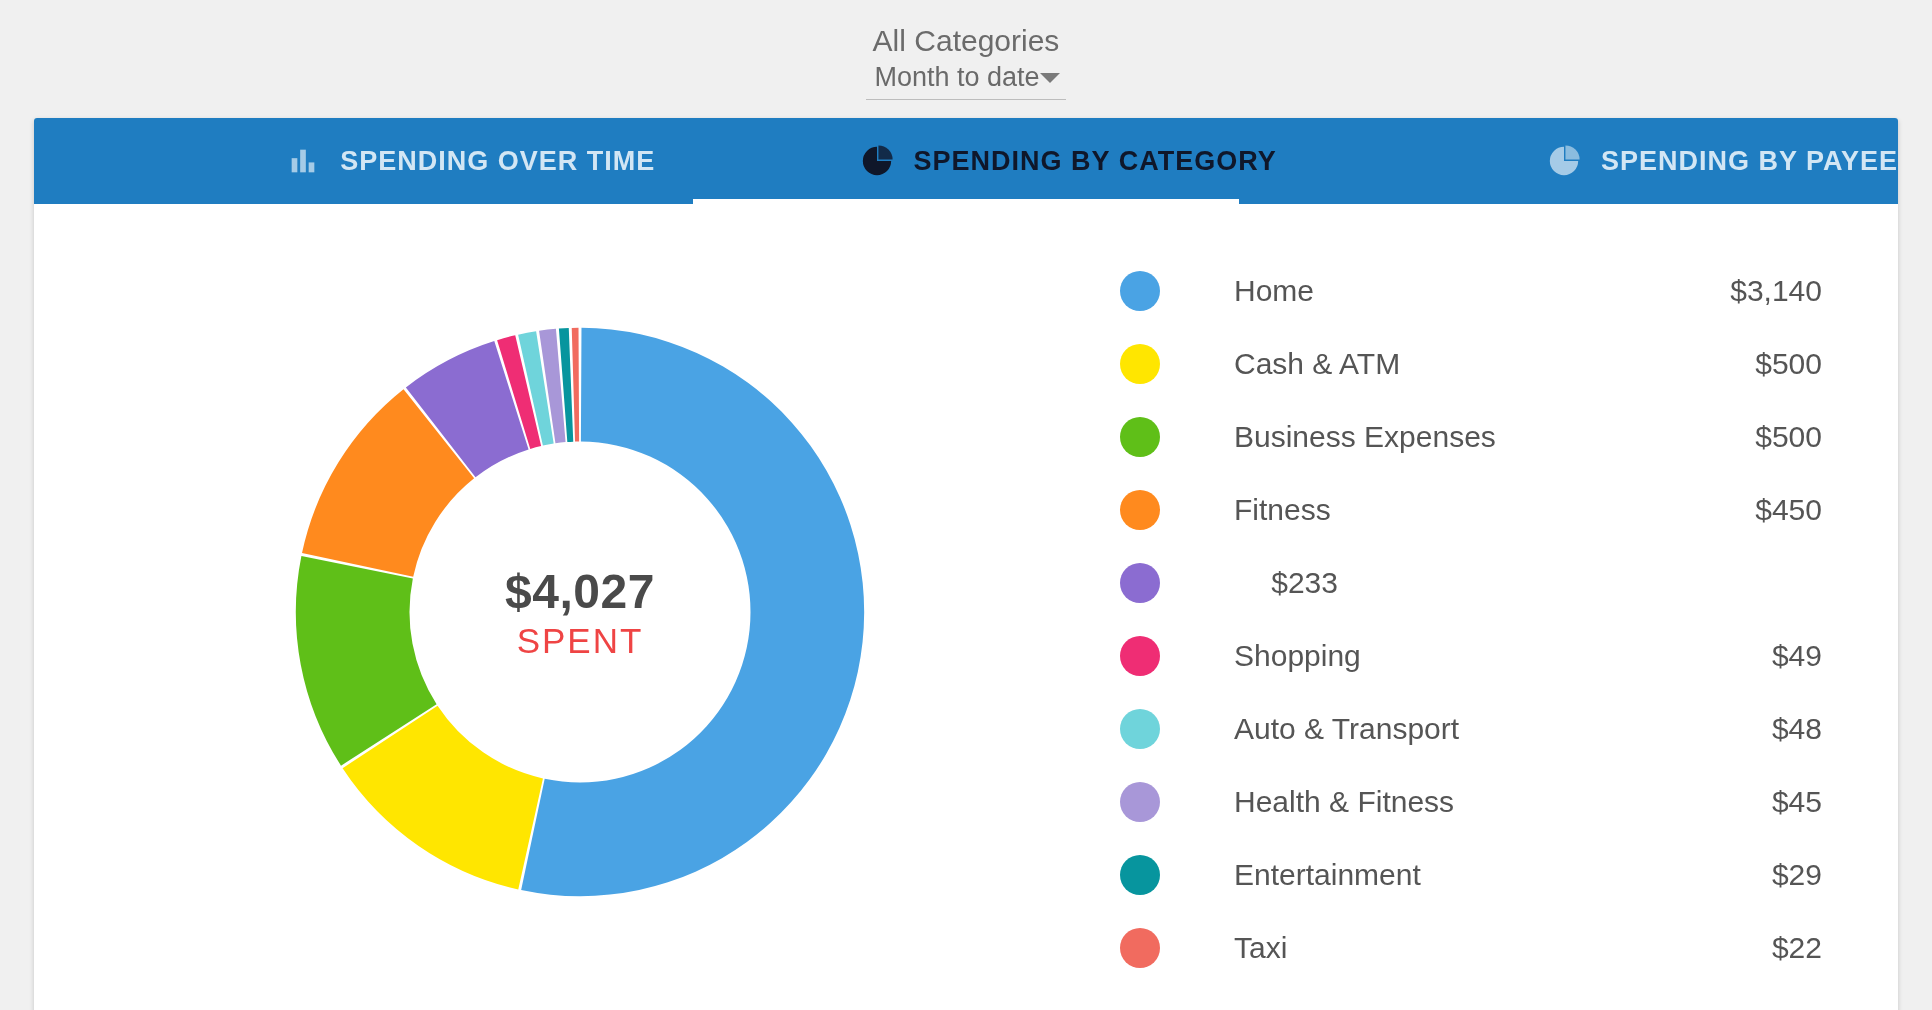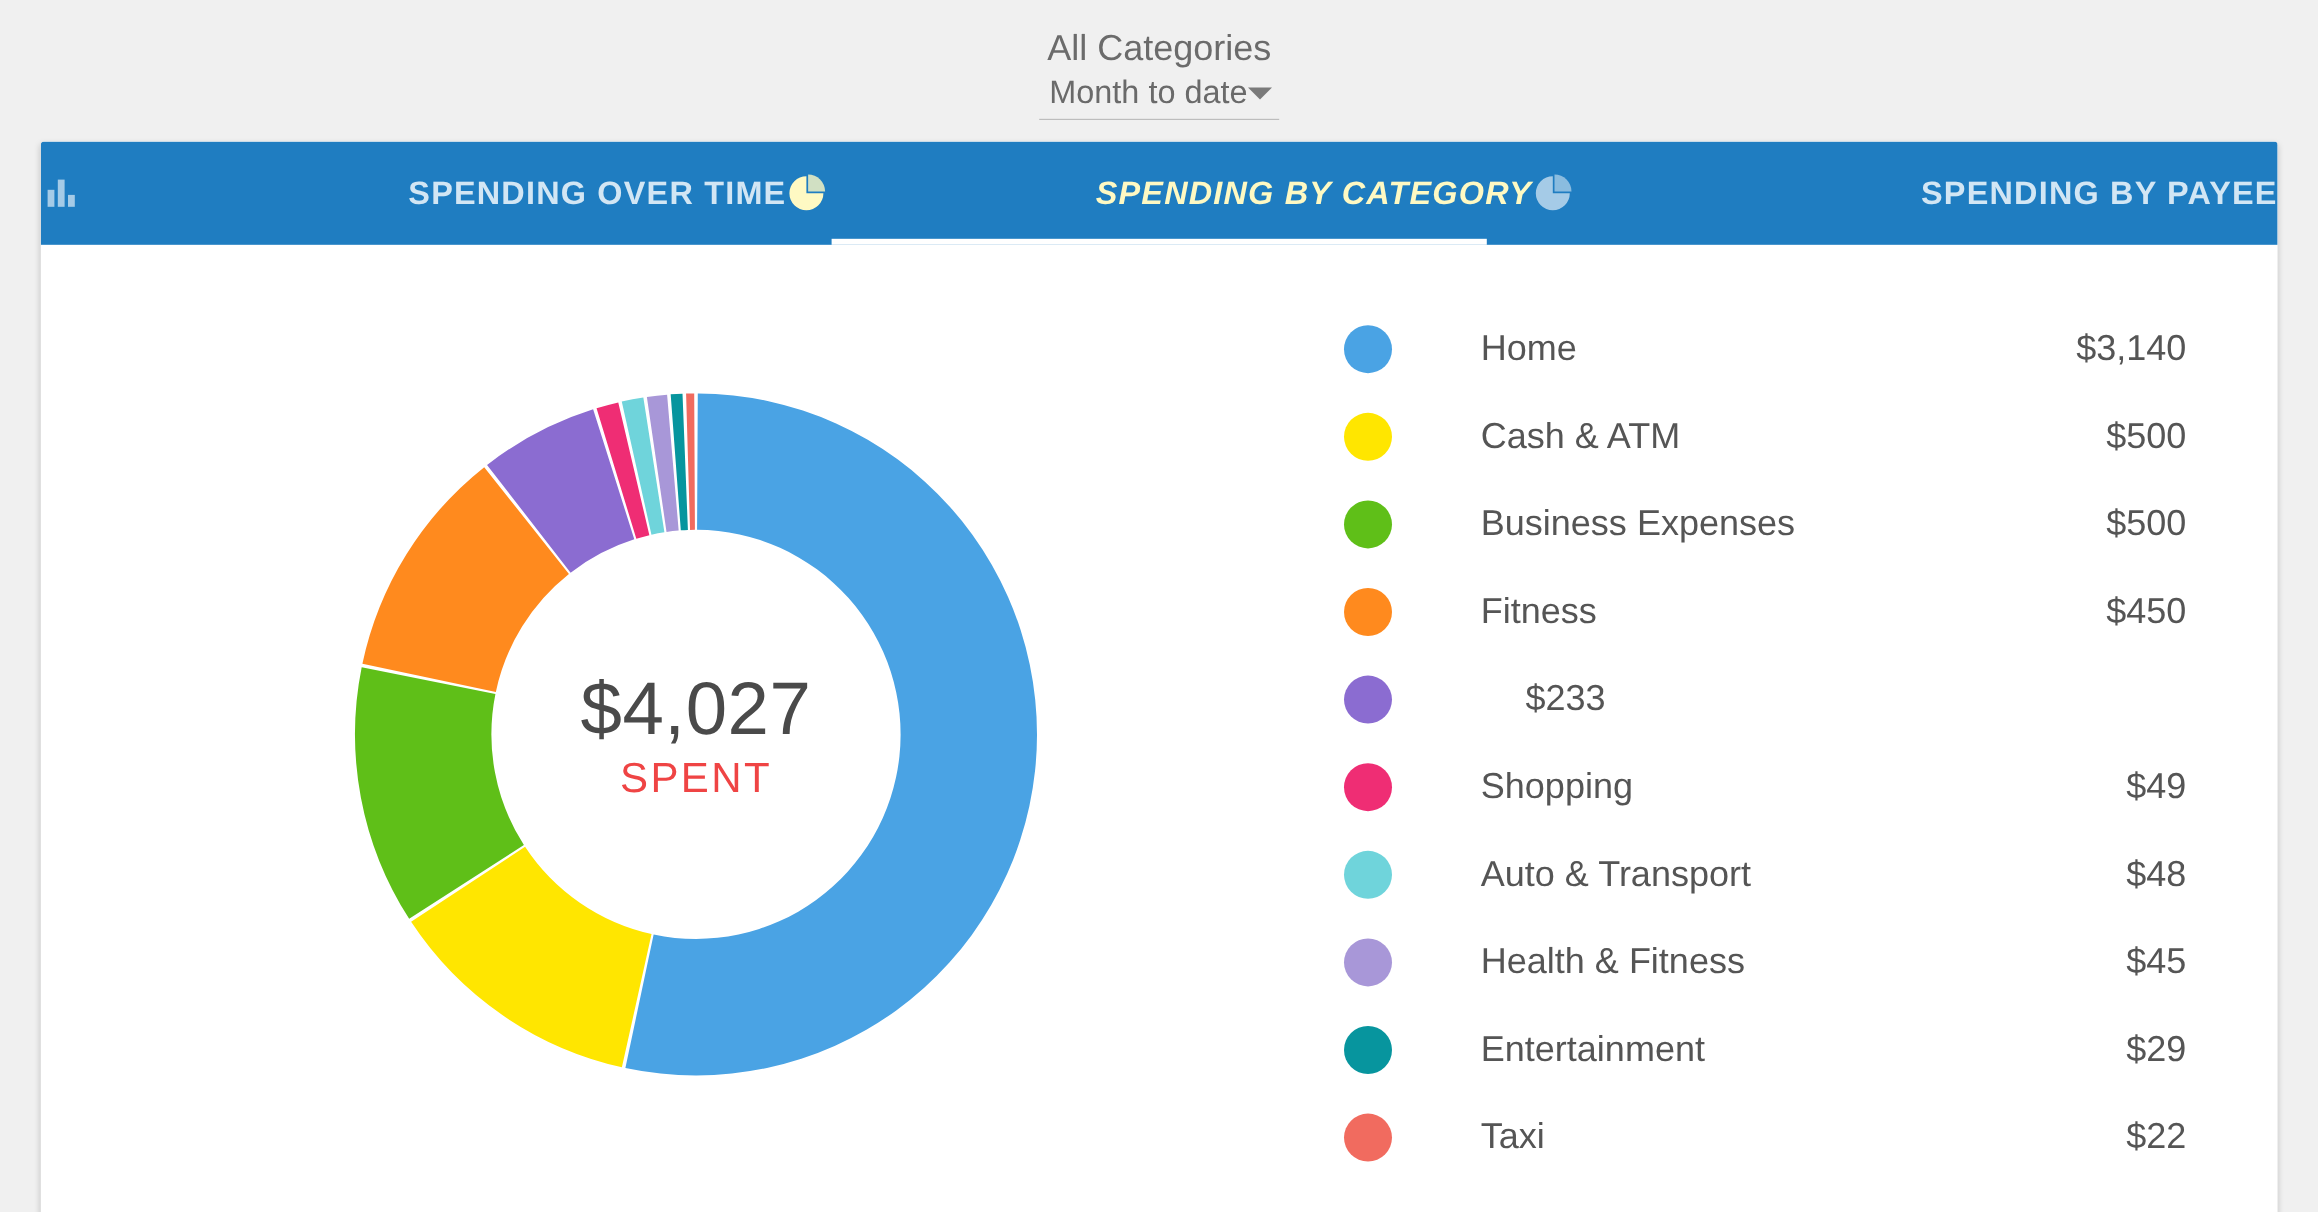--- a/index.html
+++ b/index.html
@@ -51,30 +51,30 @@
   
   .tabbar {
     display: flex;
     background: #1f7dc1;
     height: 86px;
   }
   .tab {
     flex: 1 1 0;
     display: flex;
     align-items: center;
-    justify-content: space-between;
+    justify-content: flex-end;
     gap: 20px;
     color: #d2e6f4;
     font-size: 27px;
     font-weight: 600;
     letter-spacing: 1px;
     cursor: pointer;
     position: relative;
   }
-  .tab.active { color: #fef9c3; font-style: italic; }
+  .tab.active { color: #0f172a; }
   .tab.active::after {
     content: "";
     position: absolute;
     left: 6%; right: 6%;
     bottom: 0;
     height: 5px;
     background: #fff;
   }
   .tab .icon-wrap { display: inline-flex; }
   .tab svg { display: block; }
@@ -102,23 +102,23 @@
   .donut-center {
     position: absolute;
     inset: 0;
     display: flex;
     flex-direction: column;
     align-items: center;
     justify-content: center;
     pointer-events: none;
   }
   .donut-center .total {
-    font-size: 62px;
+    font-size: 48px;
     color: #4a4a4a;
-    font-weight: 400;
+    font-weight: 700;
     letter-spacing: 0.5px;
   }
   .donut-center .spent {
     font-size: 35px;
     color: #ef4444;
     letter-spacing: 2px;
     margin-top: 2px;
   }
 
   .legend-pane {

